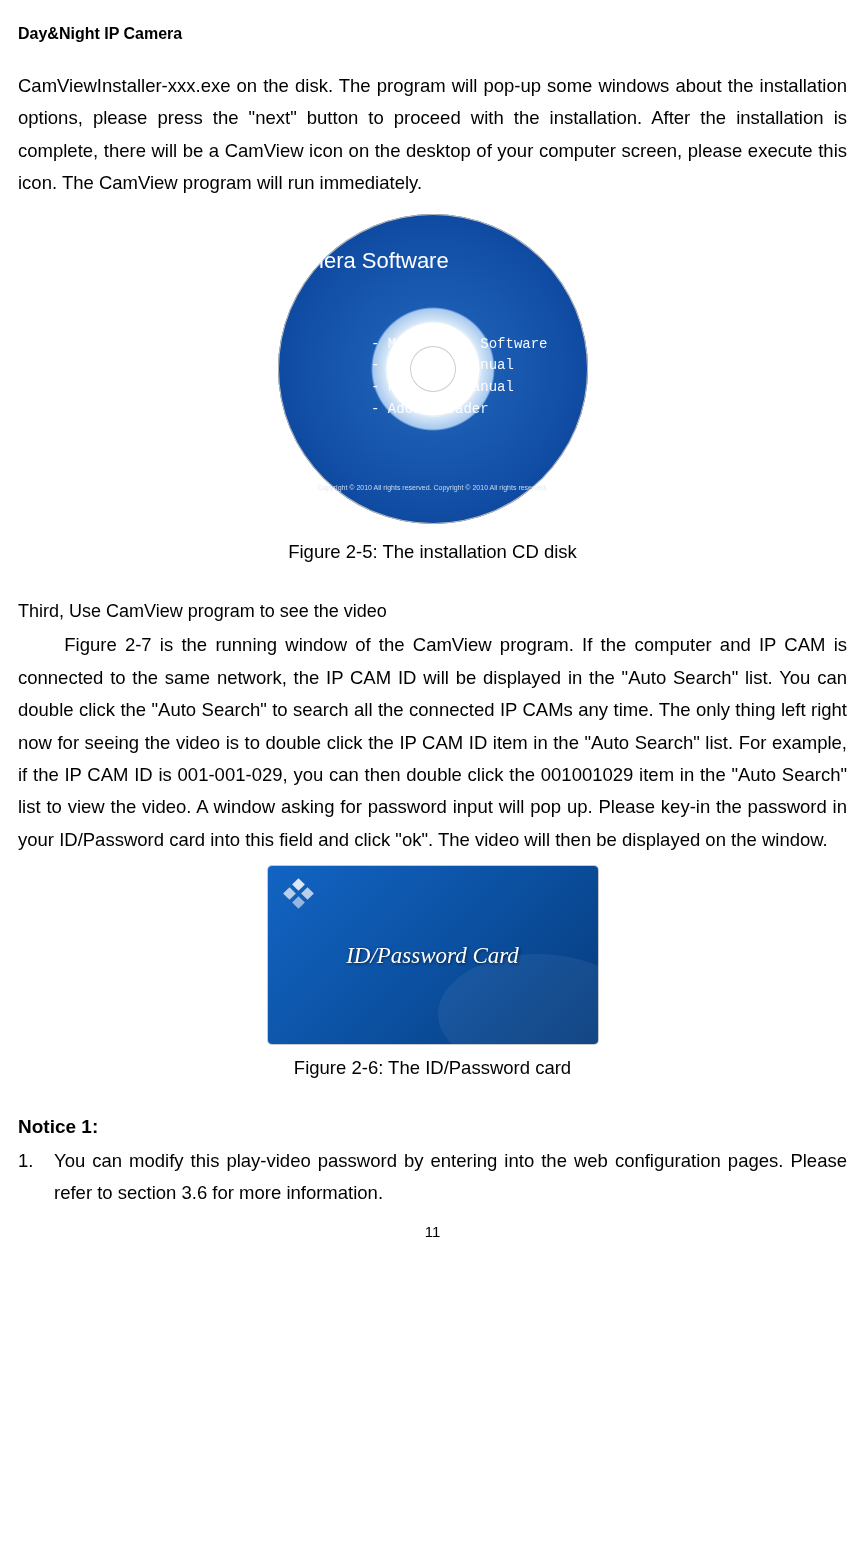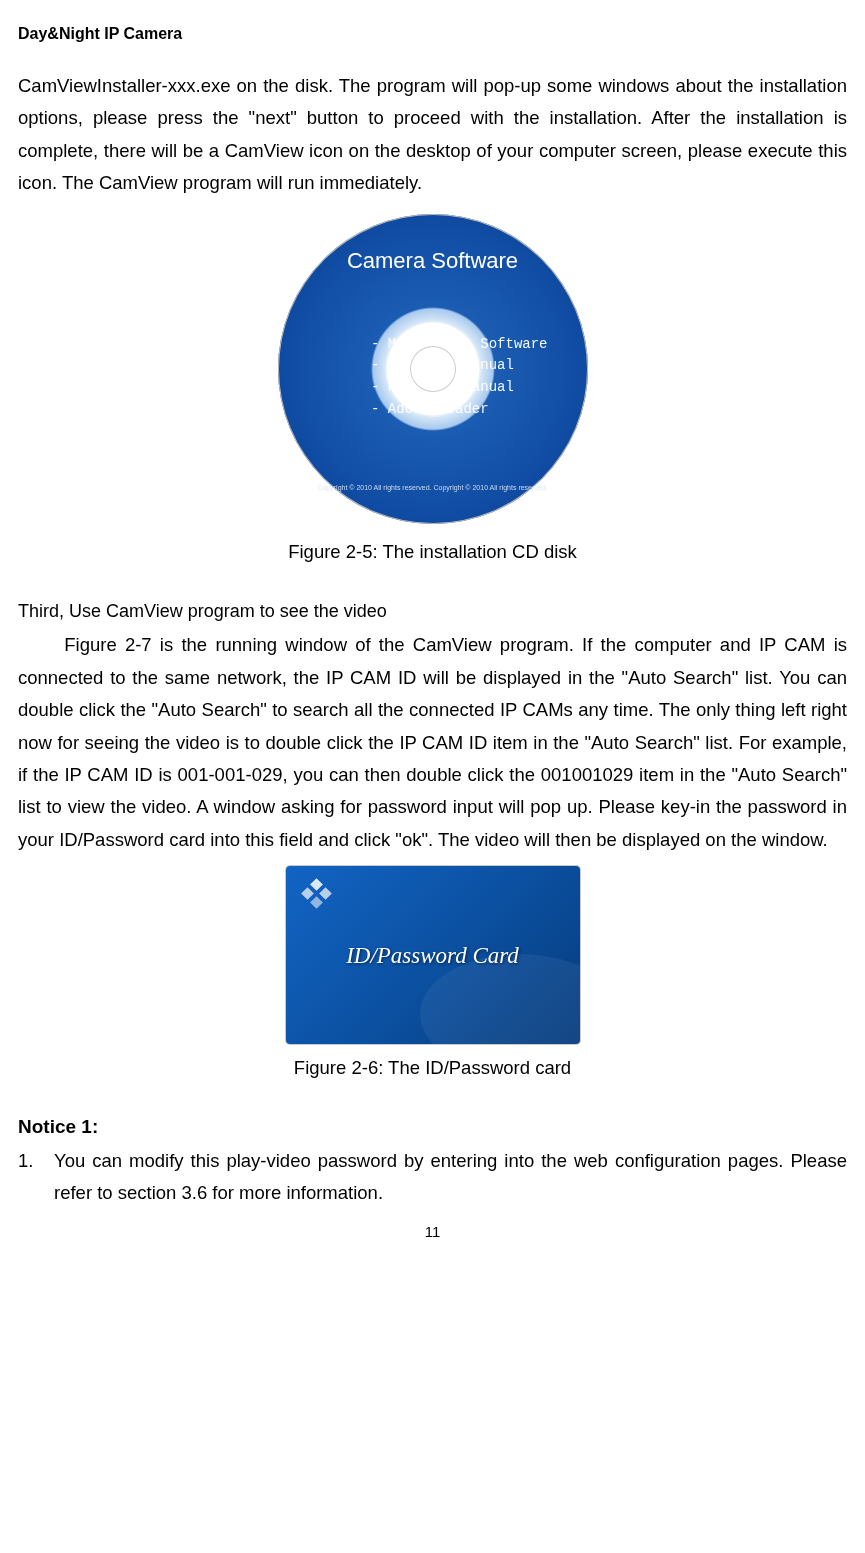--- a/index.html
+++ b/index.html
@@ -48,21 +48,21 @@
     background: radial-gradient(circle at 50% 50%,
       #fff 0px, #fff 46px,
       #dbeaf8 47px, #a8c9ef 60px,
       #1b5db3 62px, #0f4aa1 155px);
     box-shadow: inset 0 0 0 1px #bbb;
   }
   .cd-title {
     position: absolute;
     top: 28px;
     width: 100%;
-    text-align: center;
+    text-align: left;
     color: #fff;
   }
   .cd-title .line1 {
     font-size: 22px;
     font-weight: 500;
   }
   .cd-title .line2 {
     font-size: 10px;
     opacity: 0.85;
     margin-top: 2px;
@@ -123,21 +123,21 @@
     text-align: center;
     color: #d8e5f5;
     font-size: 7px;
     opacity: 0.9;
   }
   .card-wrap {
     text-align: center;
     margin: 10px 0 0;
   }
   .id-card {
-    width: 294px;
+    width: 330px;
     height: 178px;
     margin: 0 auto;
     border-radius: 4px;
     position: relative;
     background: linear-gradient(135deg, #1264c4 0%, #0b4f9f 55%, #063b7c 100%);
     box-shadow: 0 0 0 1px #c9c9c9;
     overflow: hidden;
   }
   .id-card::before {
     content: "";

